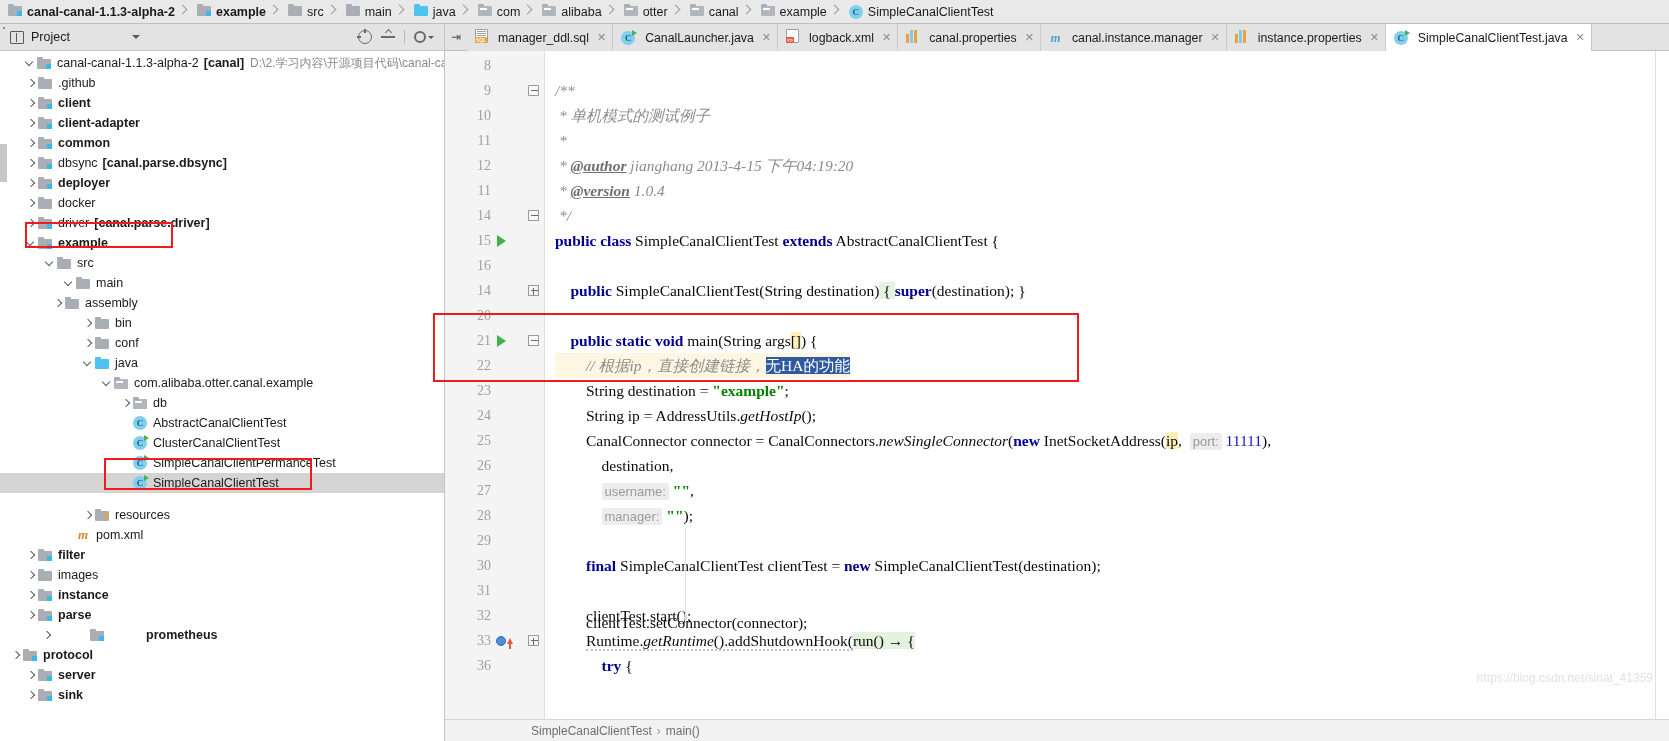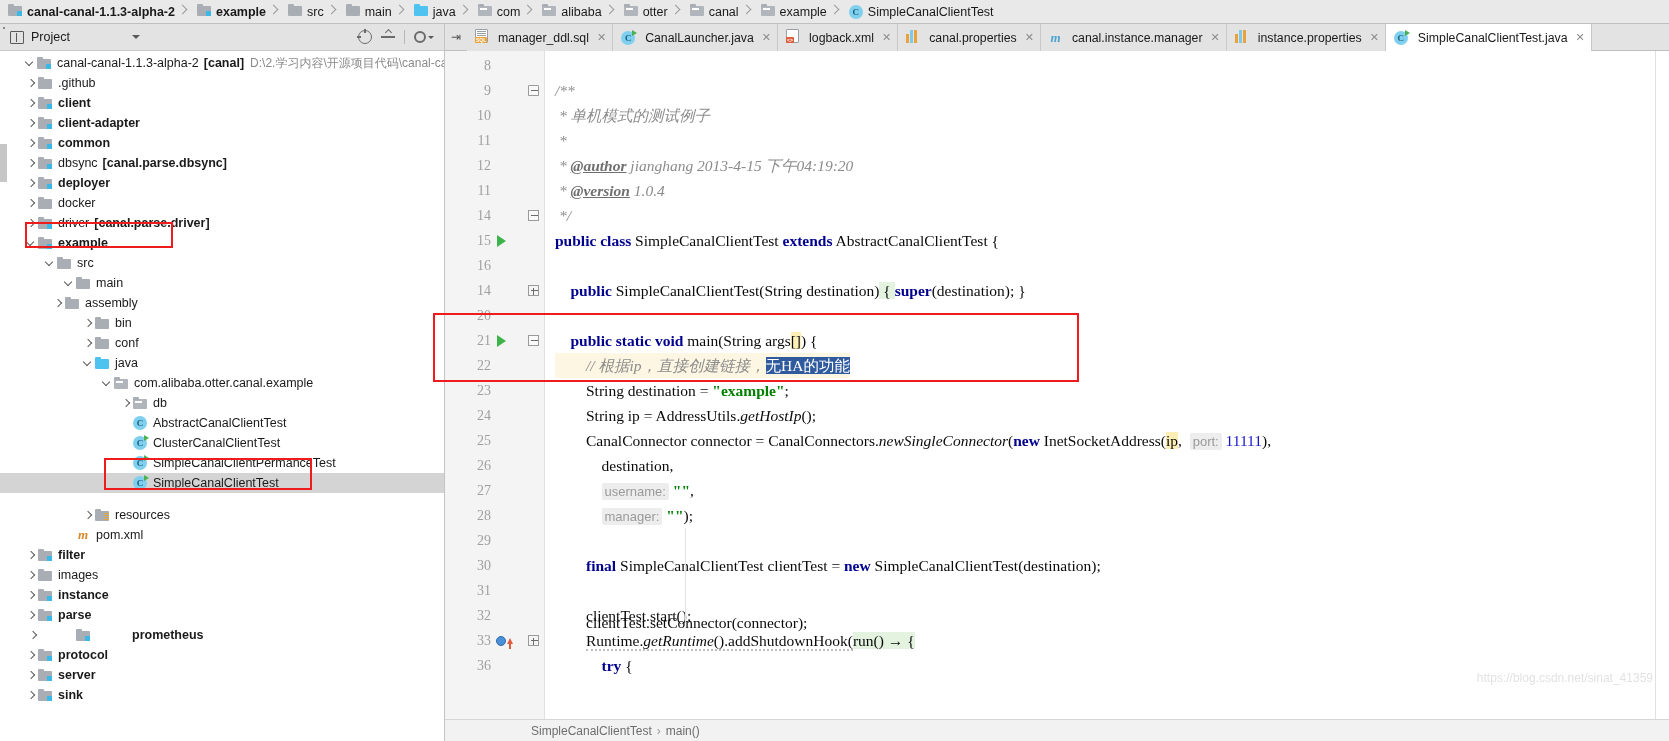--- a/index.html
+++ b/index.html
@@ -642,31 +642,31 @@
         <div class="node" style="padding-left: 25px;">
           <span class="arrow r"></span>
           <span class="nico">
             <span class="ico-folder mod">
               <i></i>
               <em></em>
             </span>
           </span>
           <span class="lbl"><b>parse</b></span>
         </div>
-        <div class="node" style="padding-left: 27px; gap: 36px;">
+        <div class="node" style="padding-left: 41px; gap: 36px;">
           <span class="arrow r"></span>
           <span class="nico">
             <span class="ico-folder mod">
               <i></i>
               <em></em>
             </span>
           </span>
           <span class="lbl"><b>prometheus</b></span>
         </div>
-        <div class="node" style="padding-left: 25px; text-align: center;">
+        <div class="node" style="padding-left: 10px; text-align: center;">
           <span class="arrow r"></span>
           <span class="nico">
             <span class="ico-folder mod">
               <i></i>
               <em></em>
             </span>
           </span>
           <span class="lbl"><b>protocol</b></span>
         </div>
         <div class="node" style="padding-left: 25px;">

